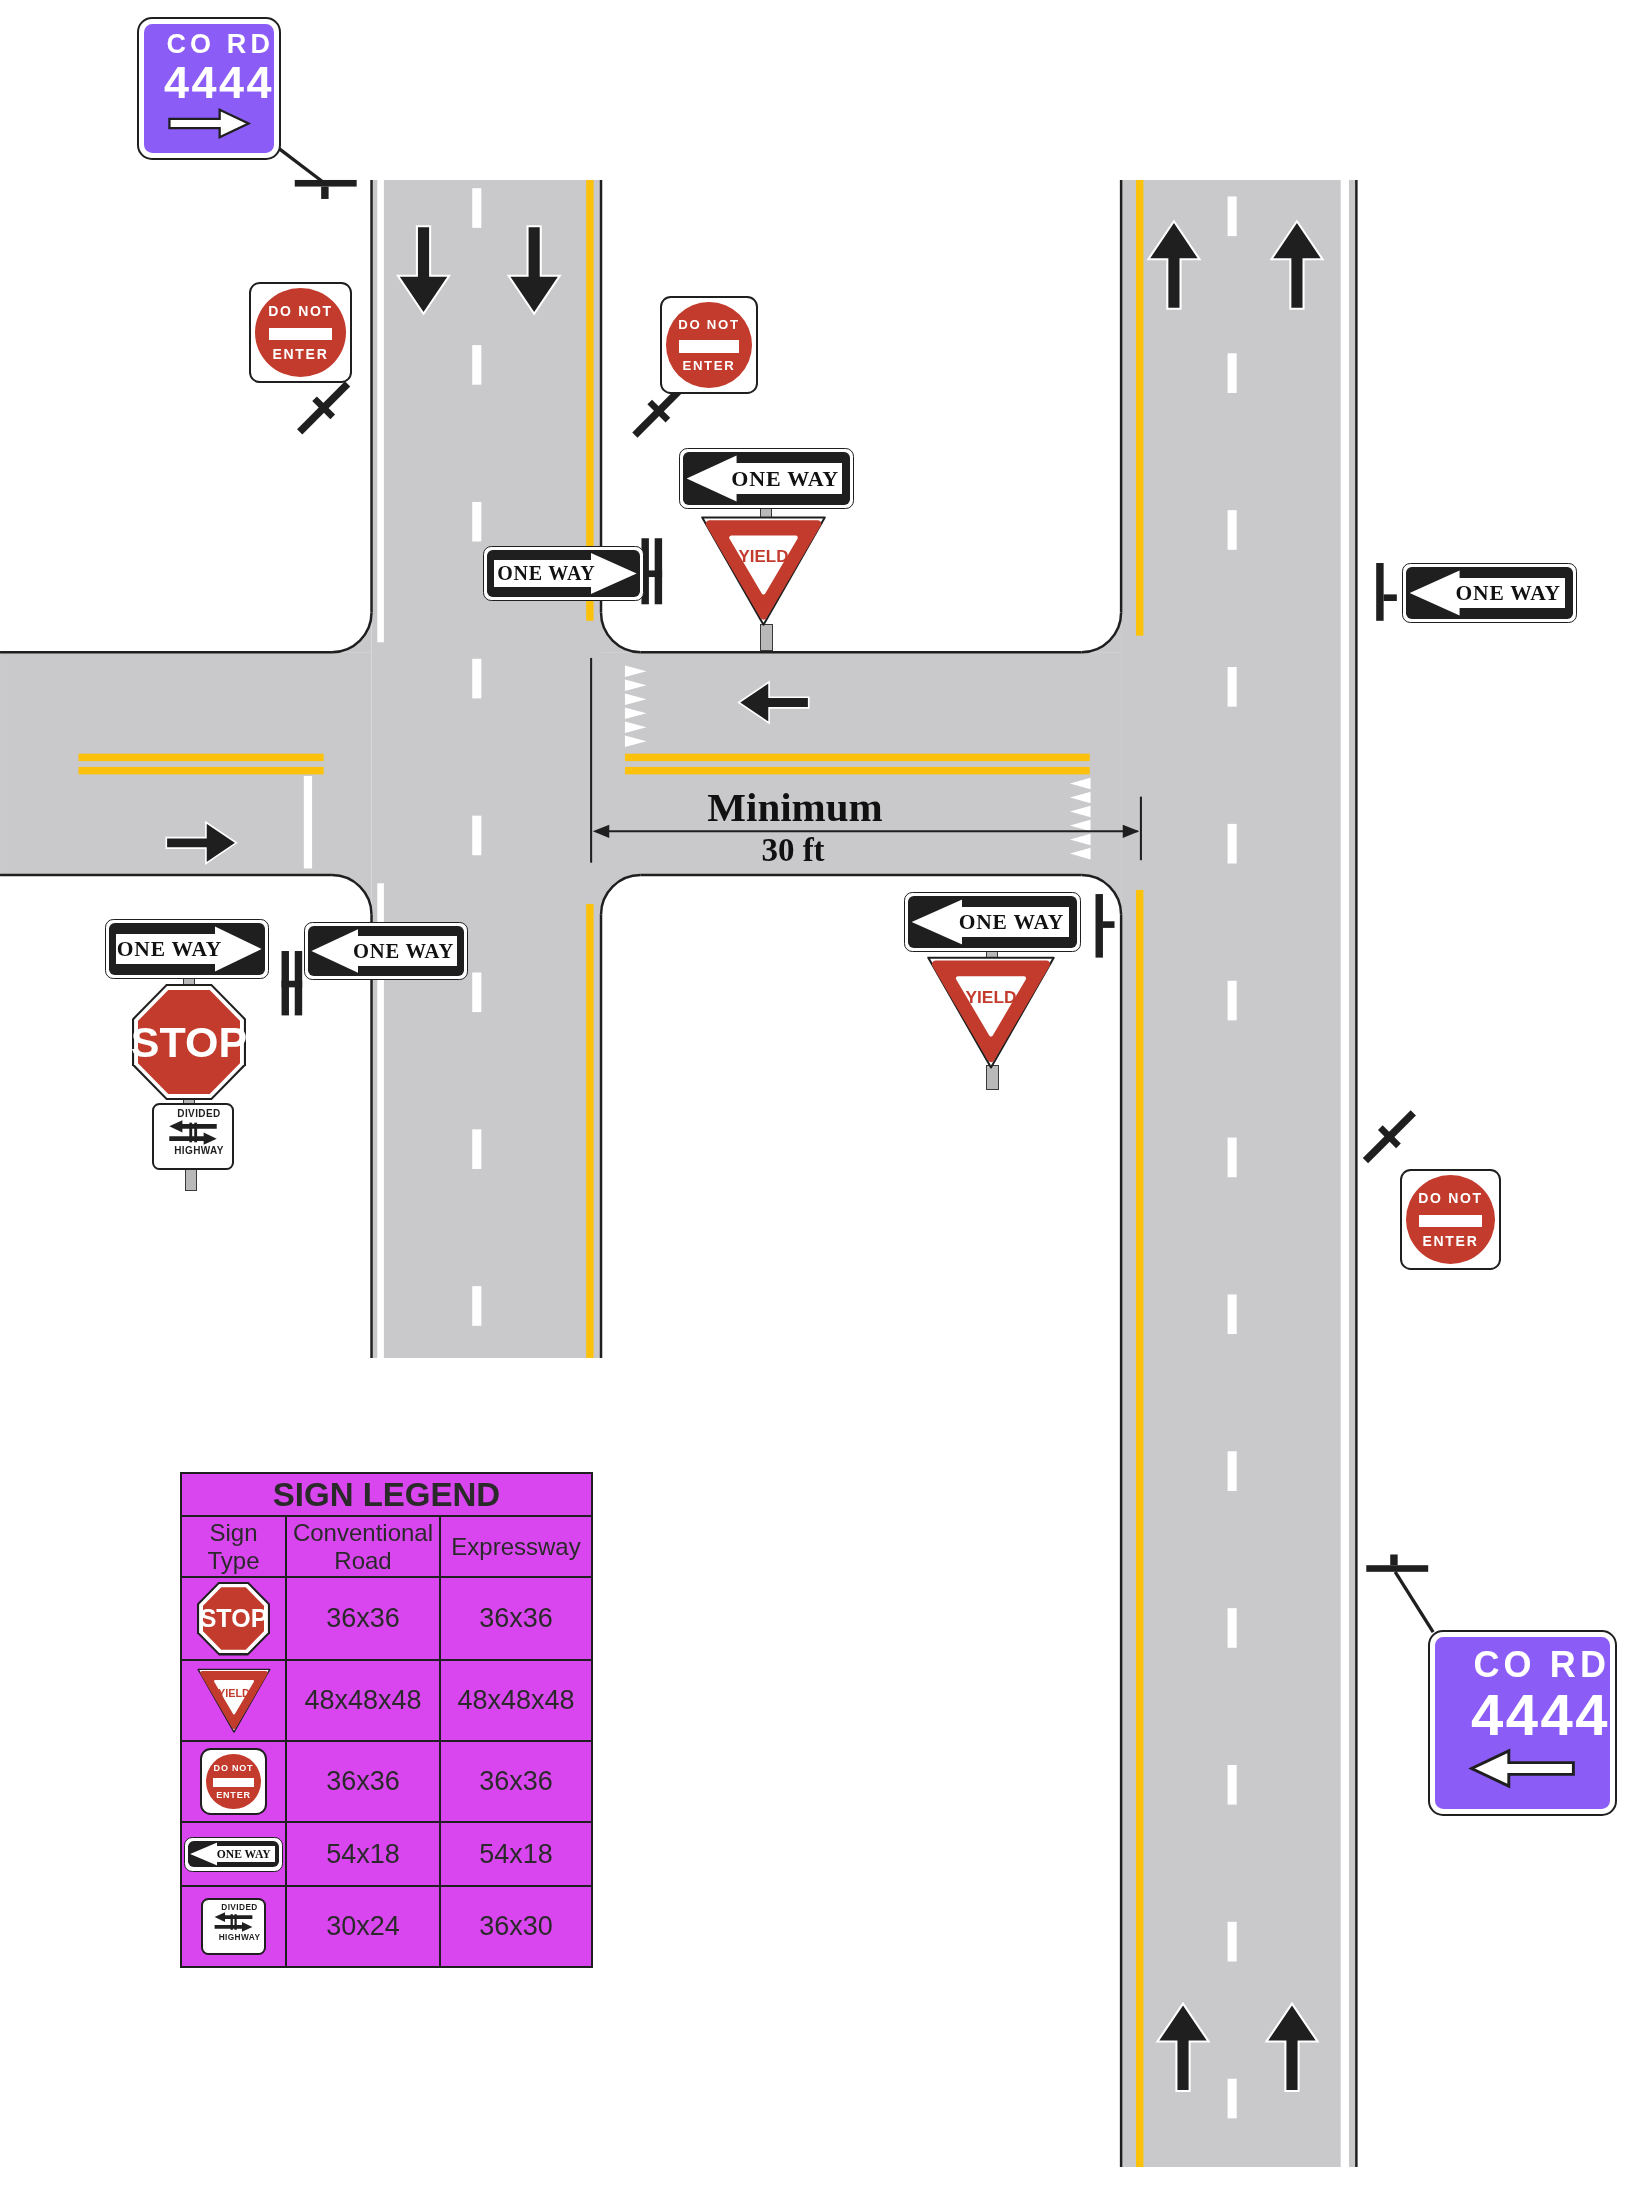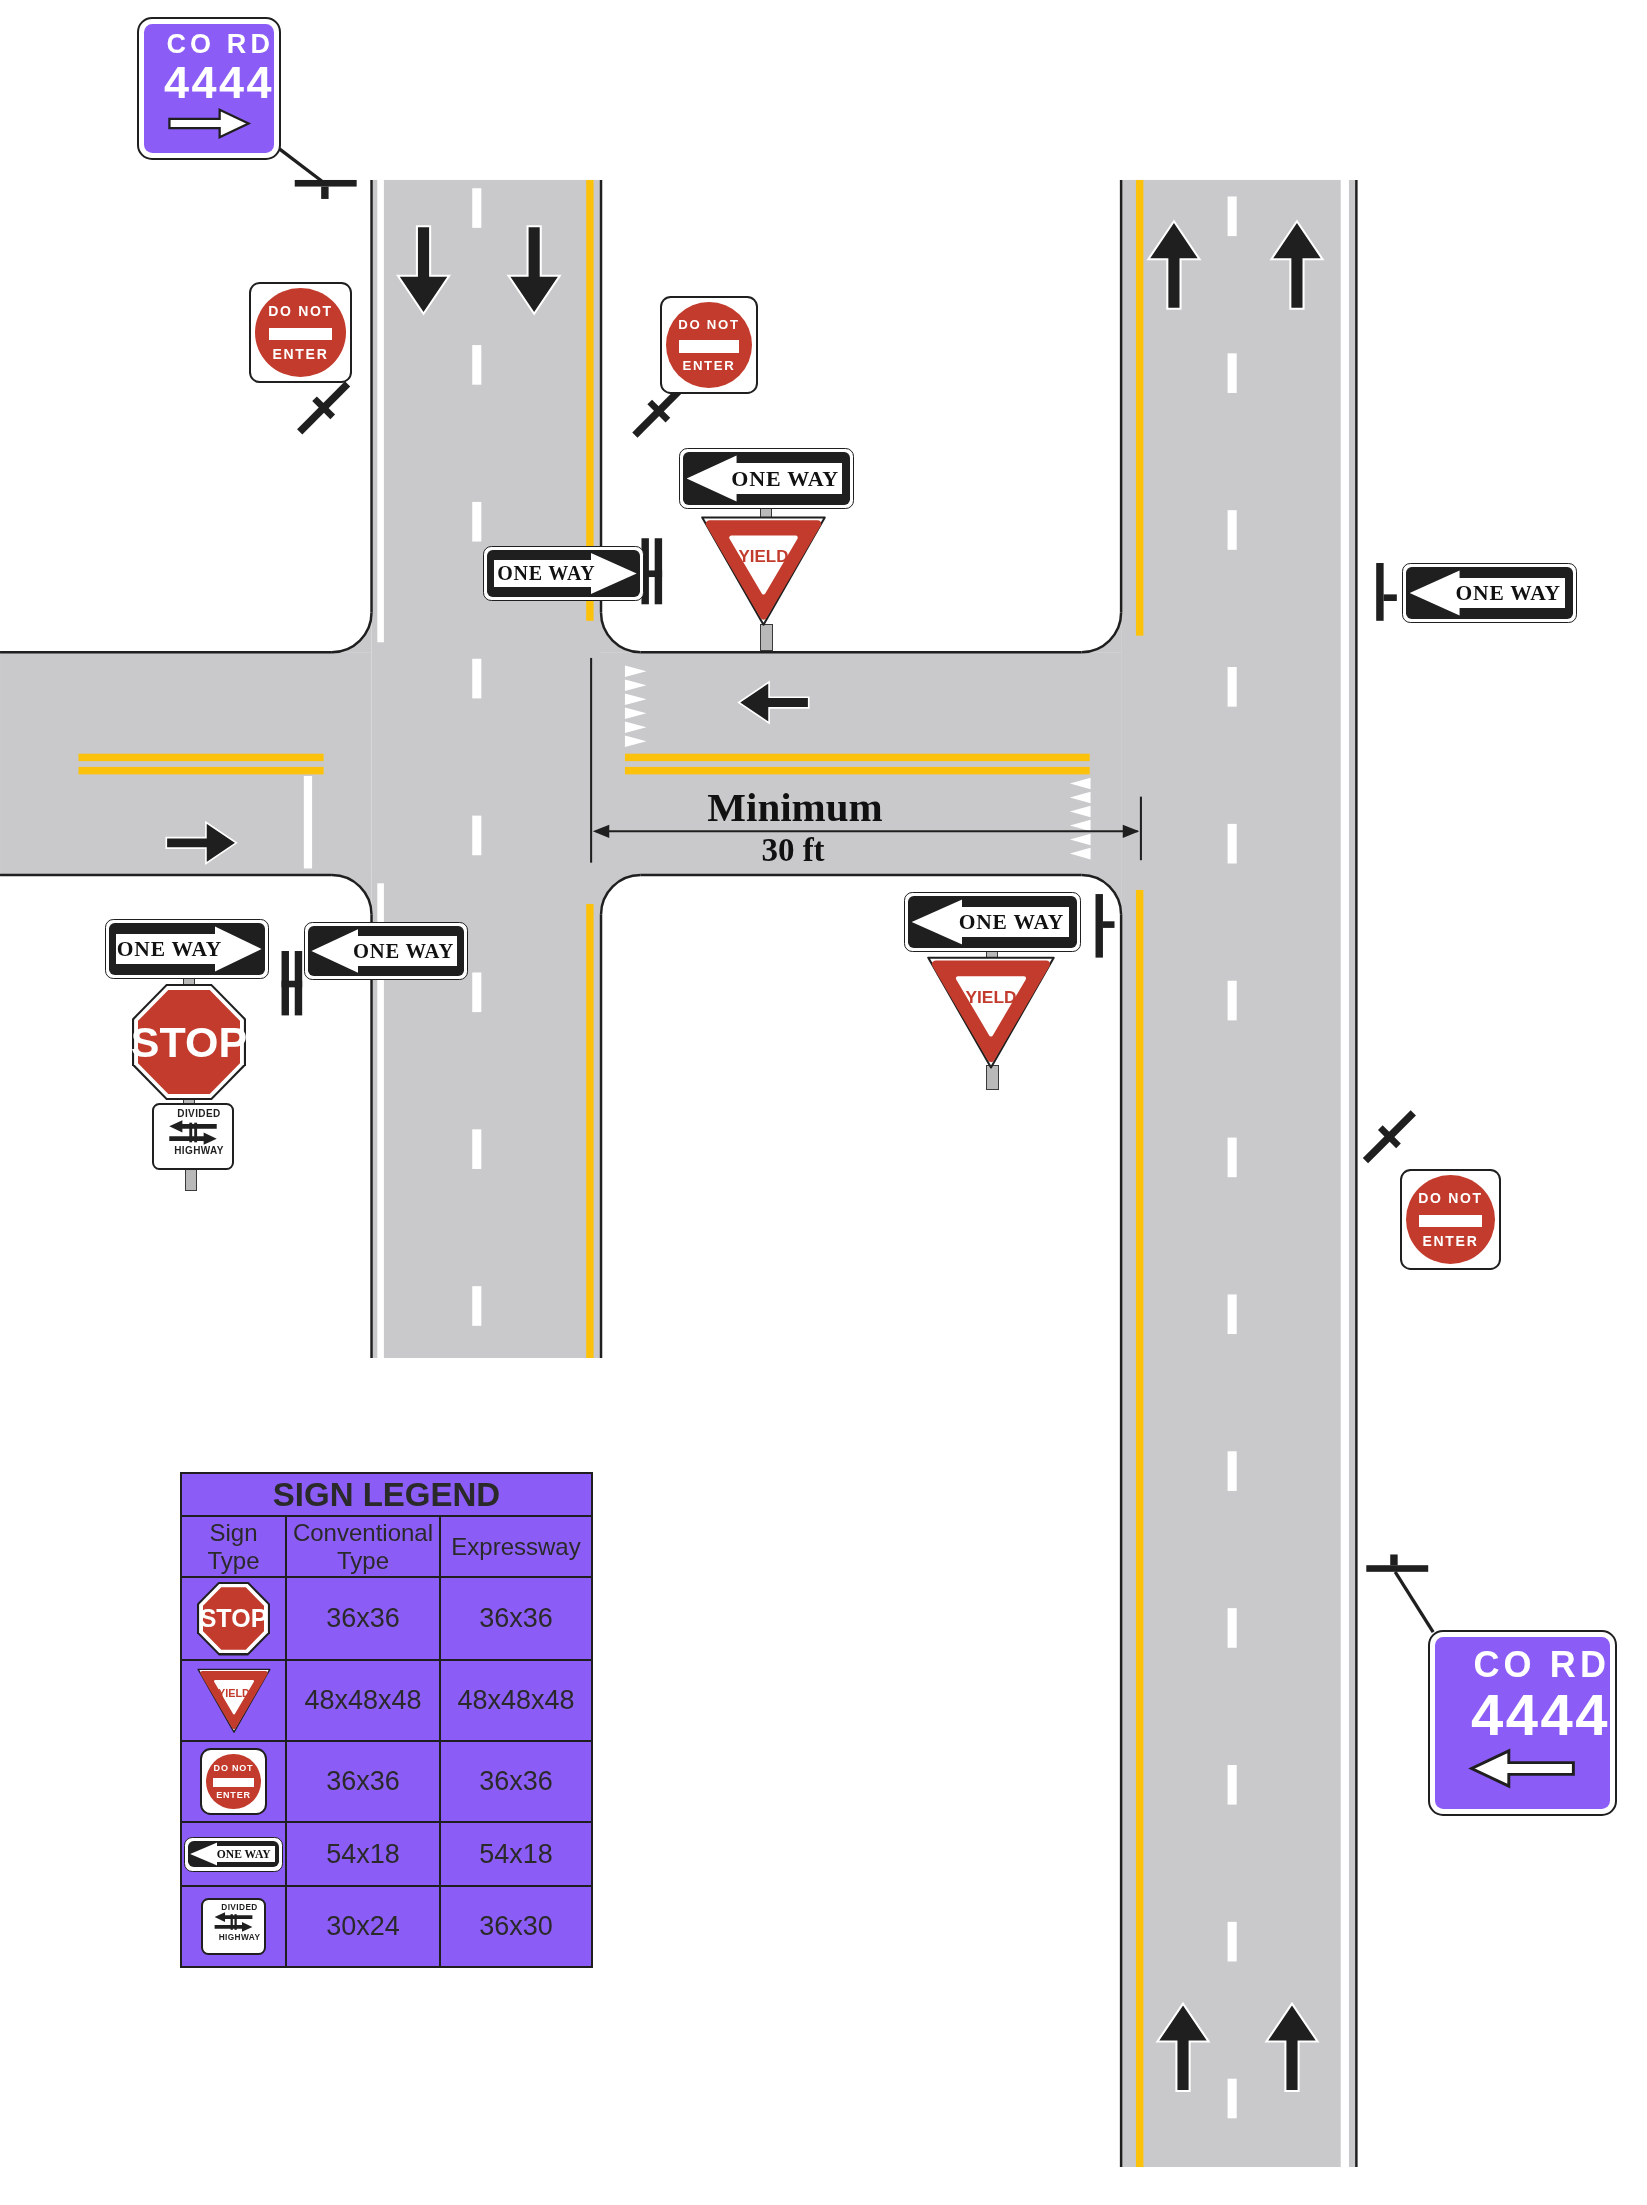--- a/index.html
+++ b/index.html
@@ -49,21 +49,21 @@
   .dh-svg{display:block;margin:0.8px auto;}
 
   
   .post{position:absolute;background:#b9b9b9;border:1.2px solid #3a3a3a;z-index:5;}
 
   
   .dimtxt{position:absolute;transform:translateX(-50%);font-family:"Liberation Serif","DejaVu Serif",serif;
           font-weight:bold;color:#111;white-space:nowrap;z-index:6;}
 
   
-  .legend{position:absolute;left:180px;top:1472px;width:413px;background:#8b5cf6;border:2.5px solid #1f1f1f;
+  .legend{position:absolute;left:180px;top:1472px;width:413px;background:#d946ef;border:2.5px solid #1f1f1f;
           z-index:10;box-sizing:border-box;color:#2a2a2a;}
   .lg-title{height:41px;border-bottom:2.5px solid #1f1f1f;display:flex;align-items:center;justify-content:center;
             font-size:33px;font-weight:bold;color:#2a2a2a;}
   .lg-row{display:flex;border-bottom:2.1px solid #1f1f1f;box-sizing:border-box;}
   .lg-row:last-child{border-bottom:none;}
   .lg-c{box-sizing:border-box;display:flex;align-items:center;justify-content:center;text-align:center;}
   .c1{width:105px;border-right:2.5px solid #1f1f1f;}
   .c2{width:154px;border-right:2.5px solid #1f1f1f;}
   .c3{flex:1;}
   .lg-head{font-size:24px;line-height:1.15;}
@@ -356,21 +356,21 @@
       <svg class="g-arrow" width="121" height="45" viewBox="0 0 120 46">
         <polygon points="112,17 46,17 46,5 8,23 46,41 46,29 112,29" fill="#fff" stroke="#1f1f1f" stroke-width="3"></polygon>
       </svg>
     </div>
   </div>
 
   <div class="legend">
     <div class="lg-title">SIGN LEGEND</div>
     <div class="lg-row" style="height:61px;">
       <div class="lg-c c1 lg-head">Sign Type</div>
-      <div class="lg-c c2 lg-head">Conventional Type</div>
+      <div class="lg-c c2 lg-head">Conventional Road</div>
       <div class="lg-c c3 lg-head">Expressway</div>
     </div>
 
     <div class="lg-row" style="height:83px;">
       <div class="lg-c c1">
         <div class="stopw mini" style="width:73px;height:74px;">
           <div class="stop-bg oct"></div>
             <div class="stop-mid oct"></div>
             <div class="stop-red oct"></div>
           <div class="stop-txt" style="font-size:25px;">STOP</div>

